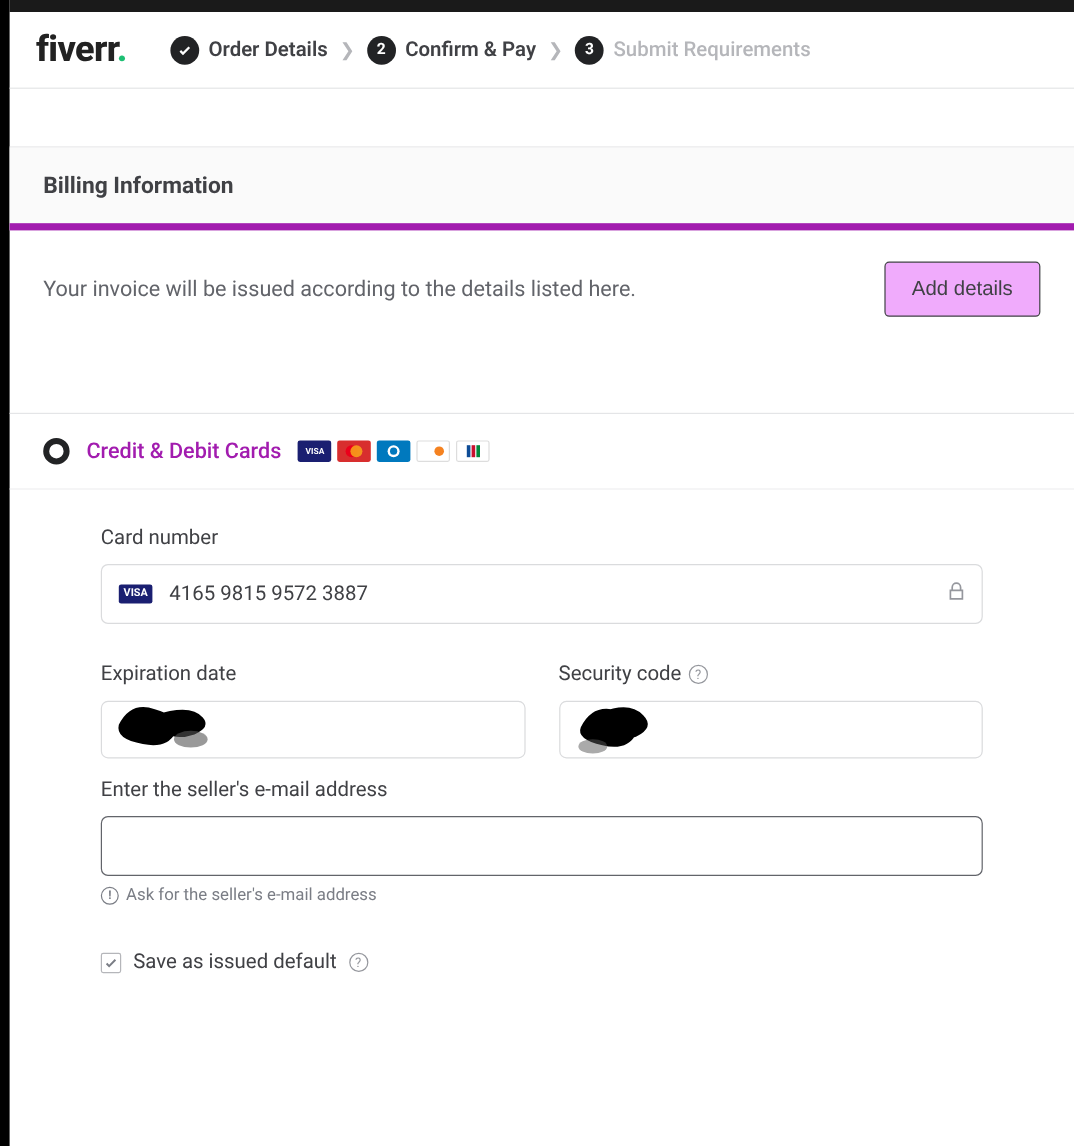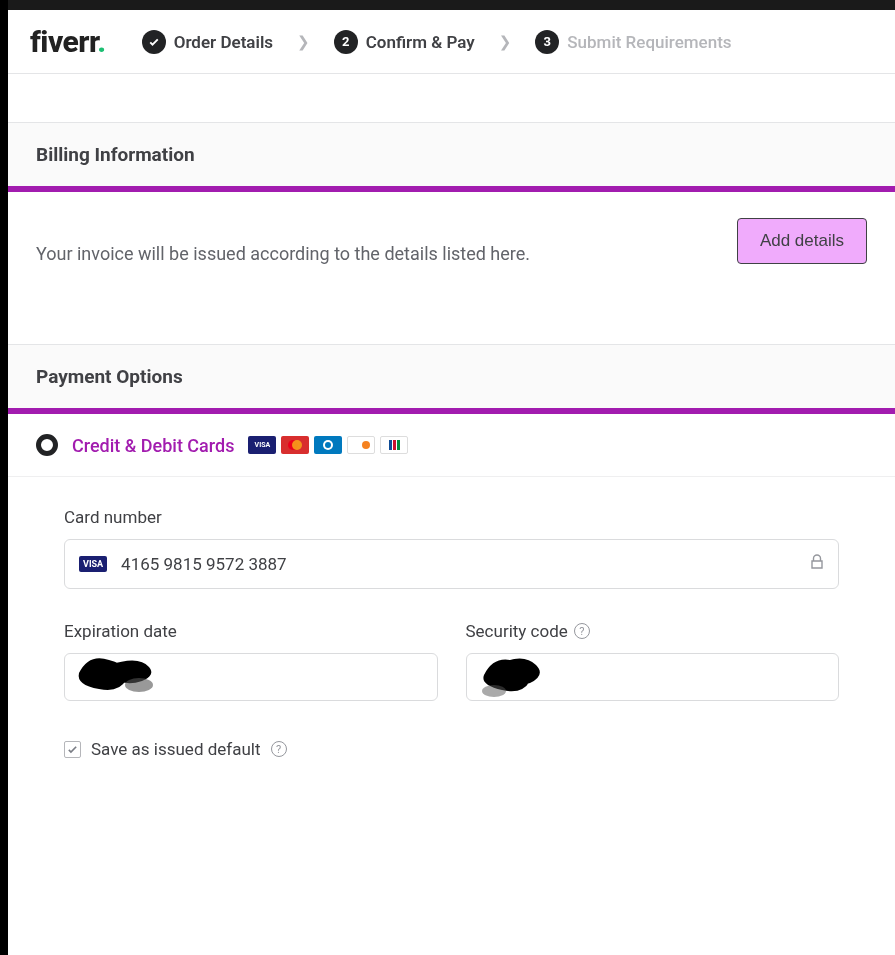--- a/index.html
+++ b/index.html
@@ -32,21 +32,21 @@
       font-weight: 800;
       font-size: 30px;
       color: #222;
       letter-spacing: -0.5px;
       margin-right: 18px;
     }
     .logo .dot { color: #1dbf73; }
     .steps {
       display: flex;
       align-items: center;
-      gap: 24px;
+      gap: 10px;
       font-size: 17px;
     }
     .step {
       display: flex;
       align-items: center;
       gap: 8px;
       color: #404145;
       font-weight: 600;
     }
     .step.inactive { color: #b5b6ba; font-weight: 500; }
@@ -74,21 +74,21 @@
       padding: 20px 28px;
       font-size: 19px;
       font-weight: 700;
       color: #404145;
       border-bottom: 6px solid #a21caf;
     }
     .billing-body {
       padding: 26px 28px 80px;
       display: flex;
       justify-content: space-between;
-      align-items: flex-end;
+      align-items: center;
       gap: 20px;
     }
     .billing-text {
       font-size: 18px;
       color: #62646a;
     }
     .btn-outline {
       border: 1px solid #404145;
       background: #f0abfc;
       color: #404145;
@@ -132,21 +132,21 @@
       font-weight: 700;
       color: #fff;
     }
     .visa { background: #1a1f71; }
     .mc { background: #d82e2e; }
     .diners { background: #0079be; }
     .discover { background: #fff; border: 1px solid #ddd; color: #f58220; }
     .jcb { background: #fff; border: 1px solid #ddd; }
     .jcb span { display:inline-block; width:3px; height:10px; margin:0 0.5px; }
     .form-area {
-      padding: 30px 56px 20px;
+      padding: 30px 76px 20px;
     }
     .field-label {
       font-size: 17px;
       color: #404145;
       margin-bottom: 12px;
       display: flex;
       align-items: center;
       gap: 6px;
     }
     .input-row {
@@ -283,21 +283,20 @@
 
   <div class="section">
     <div class="section-header">Billing Information</div>
     <div class="billing-body">
       <div class="billing-text">Your invoice will be issued according to the details listed here.</div>
       <button class="btn-outline">Add details</button>
     </div>
   </div>
 
   <div class="section">
-    <div class="section-header">Payment Options</div>
 
     <div class="payment-options-body">
       <div class="radio-outer"></div>
       <span class="payment-method-label">Credit &amp; Debit Cards</span>
       <div class="card-logos">
         <div class="card-badge visa">VISA</div>
         <div class="card-badge mc">
           <svg width="18" height="12" viewBox="0 0 18 12">
               <circle cx="7" cy="6" r="5" fill="#eb001b"></circle>
               <circle cx="11" cy="6" r="5" fill="#f79e1b" fill-opacity="0.9"></circle>
@@ -360,20 +359,30 @@
               <input type="text" style="">
             </div>
             <svg class="scribble" viewBox="0 0 100 55">
               <path d="M18 30 Q28 10 48 16 Q72 22 64 36 Q56 50 36 45 Q14 40 18 30 Z M35 18 Q58 8 70 20 Q80 30 64 38 Q48 44 38 32 Q30 22 35 18 Z" fill="#000"></path>
               <ellipse cx="28" cy="46" rx="12" ry="6" fill="#555" opacity="0.5"></ellipse>
             </svg>
           </div>
         </div>
       </div>
 
+      <div class="input-col" style="margin-bottom:0;">
+        <div class="field-label">Enter the seller's e-mail address</div>
+        <div class="input-wrap" style="border-color:#62646a;">
+          <input type="text" style="font-size: 17px;">
+        </div>
+        <div class="hint-row">
+          <span class="info-circle">!</span>
+          <span>Ask for the seller's e-mail address</span>
+        </div>
+      </div>
 
       <div class="checkbox-row">
         <div class="checkbox">
           <svg viewBox="0 0 12 12">
               <path fill="none" stroke="#7a7d85" stroke-width="1.8" d="M2 6.5l2.3 2.3L10 3"></path>
             </svg>
         </div>
         <span>Save as issued default</span>
         <span class="help-icon">?</span>
       </div>

